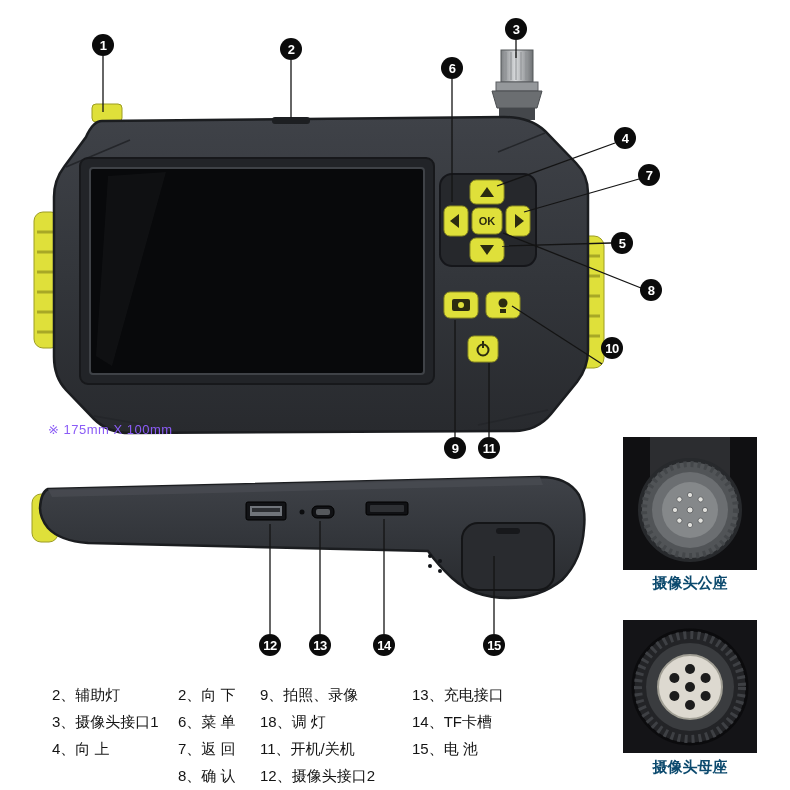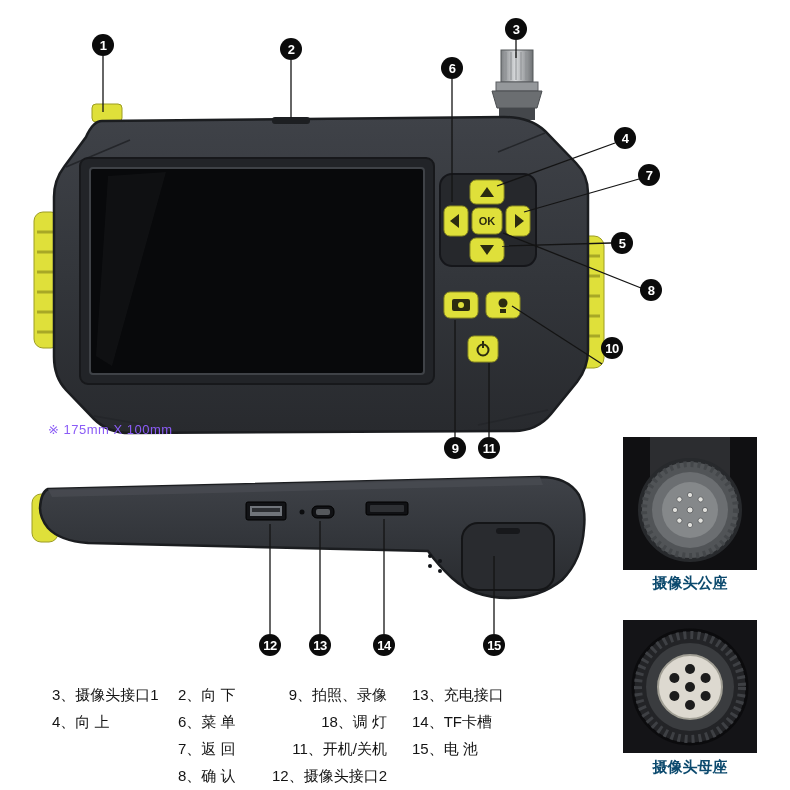--- a/index.html
+++ b/index.html
@@ -26,21 +26,21 @@
     position:absolute; width:134px; text-align:center;
     font-size:15px; font-weight:600; color:#0c4a6e;
   }
   #label-male   { left:623px; top:574px; }
   #label-female { left:623px; top:758px; }
   .legend { position:absolute; left:0; top:681px; width:790px; font-size:15px; color:#141414; }
   .legend-col { position:absolute; top:0; }
   .legend-item { height:27px; line-height:27px; white-space:nowrap; font-weight:500; }
   #legend-col-1 { left:52px; }
   #legend-col-2 { left:178px; }
-  #legend-col-3 { left:272px;text-align:right; }
+  #legend-col-3 { left:260px; }
   #legend-col-4 { left:412px; }
 </style>
 </head>
 <body>
 
 <div class="stage">
 
   <svg class="illustration" width="790" height="790" viewBox="0 0 790 790">
     <defs>
       <linearGradient id="bodyGrad" x1="0" y1="0" x2="0" y2="1">
@@ -220,20 +220,21 @@
   <div class="callout" style="left:373px;top:634px">14</div>
   <div class="callout" style="left:483px;top:634px">15</div>
 
   <div class="dim-note">※ 175mm X 100mm</div>
 
   <div class="inset-label" id="label-male">摄像头公座</div>
   <div class="inset-label" id="label-female">摄像头母座</div>
 
   <div class="legend">
     <div class="legend-col" id="legend-col-1">
+      <div class="legend-item">2、辅助灯</div>
       <div class="legend-item">3、摄像头接口1</div>
       <div class="legend-item">4、向 上</div>
     </div>
     <div class="legend-col" id="legend-col-2">
       <div class="legend-item">2、向 下</div>
       <div class="legend-item">6、菜 单</div>
       <div class="legend-item">7、返 回</div>
       <div class="legend-item">8、确 认</div>
     </div>
     <div class="legend-col" id="legend-col-3">

